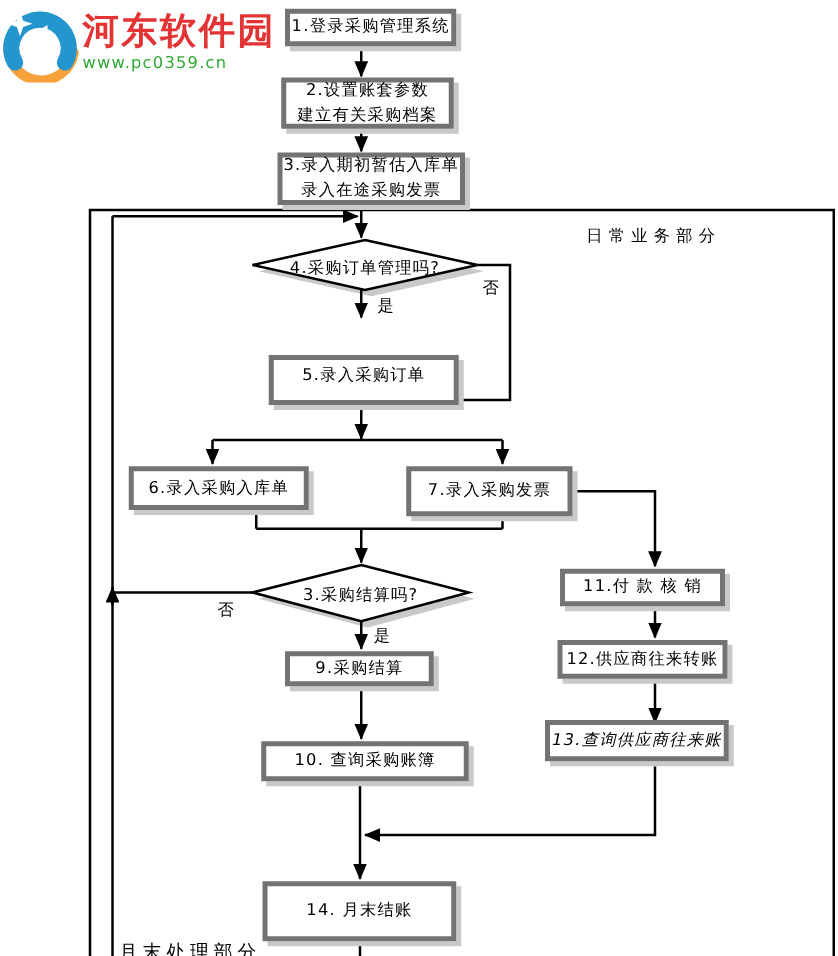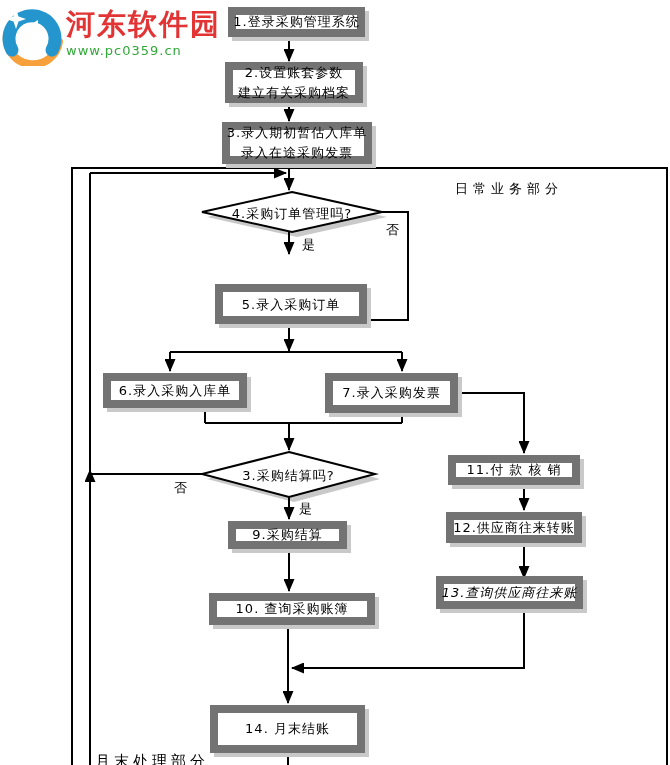--- a/index.html
+++ b/index.html
@@ -3,37 +3,37 @@
 <meta charset="utf-8">
 <style>
   html,body{margin:0;padding:0;background:#fff;}
   #canvas{
     position:relative;width:670px;height:765px;background:#ffffff;
     font-family:"DejaVu Sans","Liberation Sans",sans-serif;
     overflow:hidden;color:#000;
   }
   #connectors{position:absolute;left:0;top:0;z-index:1;}
   .node{
-    position:absolute;z-index:3;background:#fff;border:8px solid #737373;
+    position:absolute;z-index:3;background:#fff;border:4px solid #737373;
     box-shadow:4px 4px 0 0 #c9c9c9;
     display:flex;align-items:center;justify-content:center;
     font-size:13px;letter-spacing:1px;text-align:center;box-sizing:border-box;
     line-height:20px;white-space:nowrap;
   }
   .node.two-line{flex-direction:column;}
   .node.top-align{align-items:flex-start;padding-top:3px;margin-top:29px;}
   .dlabel{
     position:absolute;z-index:4;font-size:13px;letter-spacing:1px;
     white-space:nowrap;text-align:center;
   }
   .branch-label{
     position:absolute;z-index:4;font-size:13px;white-space:nowrap;
   }
   .section-title{
-    position:absolute;z-index:4;font-size:13px;letter-spacing:5px;white-space:nowrap;
+    position:absolute;z-index:4;font-size:13px;letter-spacing:5px;white-space:nowrap;margin-left:14px;
   }
   .bottom-title{
     position:absolute;z-index:4;font-size:15px;letter-spacing:4px;white-space:nowrap;
   }
   #watermark{position:absolute;left:2px;top:8px;z-index:5;display:flex;align-items:flex-start;}
   #wm-text{margin-left:2px;}
   #wm-name{font-size:29px;font-weight:bold;letter-spacing:2px;line-height:32px;display:block;}
   #wm-url{font-size:13px;font-weight:normal;letter-spacing:1px;line-height:21px;display:block;}
 </style>
 </head>

